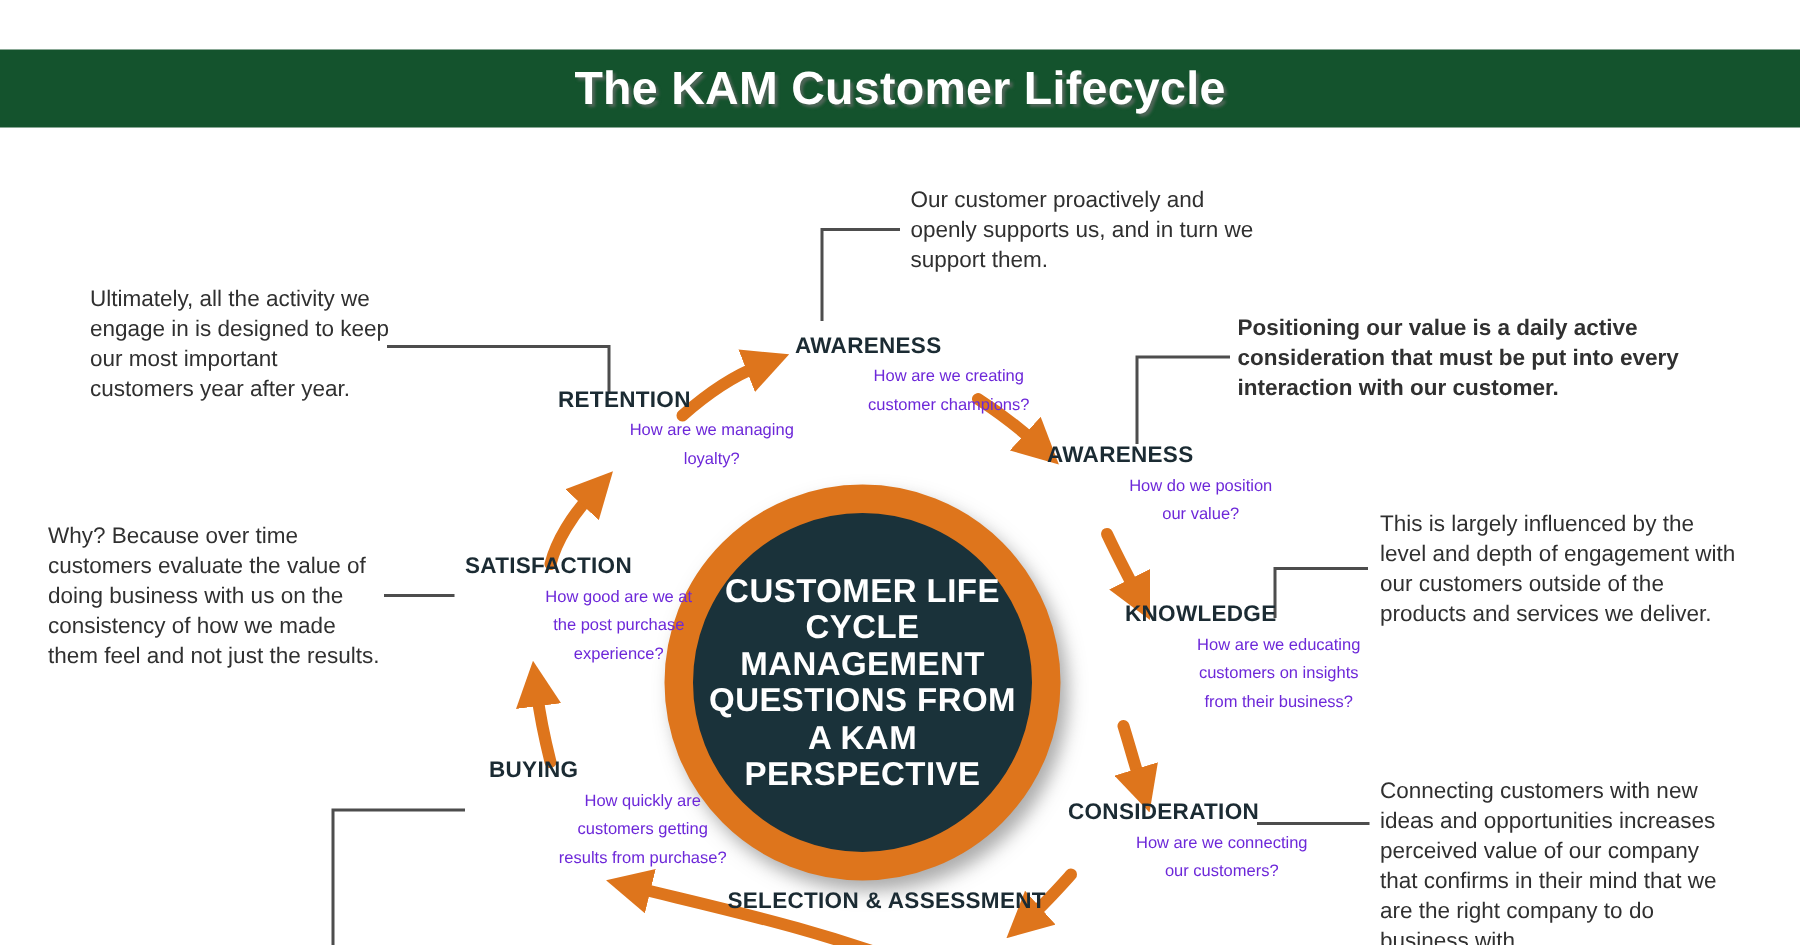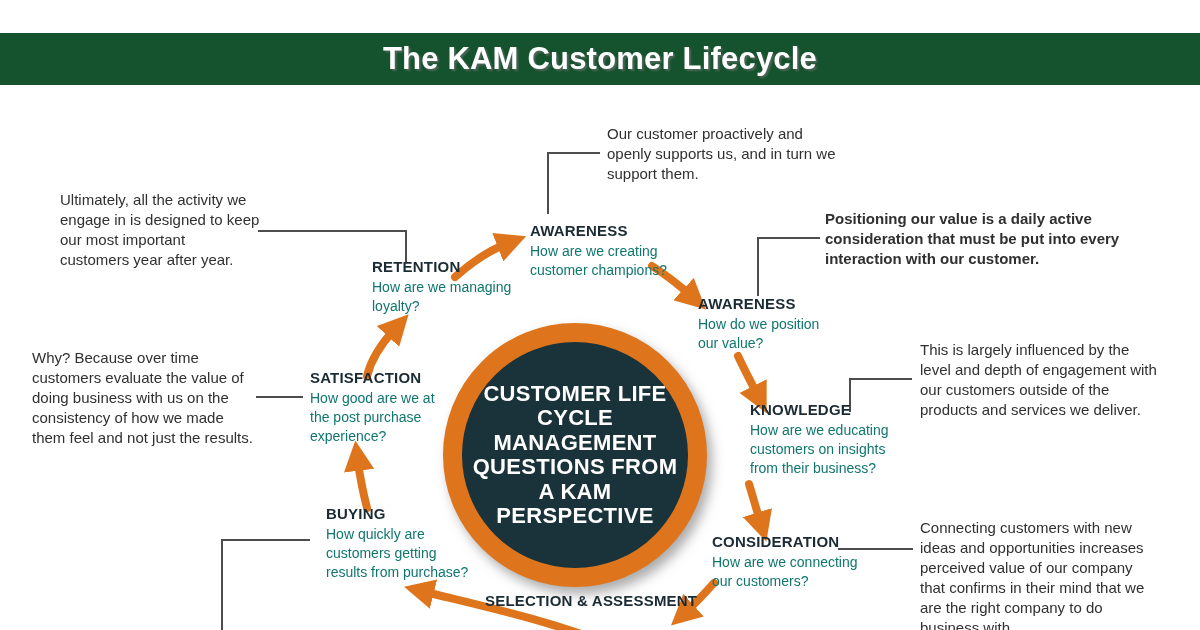--- a/index.html
+++ b/index.html
@@ -27,21 +27,21 @@
     display:flex;align-items:center;justify-content:center;z-index:2;
     box-shadow:5px 7px 12px rgba(90,90,90,.5);
   }
   #center-text{
     color:#ffffff;font-size:22px;font-weight:bold;line-height:24.5px;
     text-align:center;white-space:pre-line;letter-spacing:.3px;
   }
   
   .stage{position:absolute;z-index:2;width:205px;}
   .stage-label{font-size:15px;font-weight:bold;color:#1B2B33;line-height:18px;letter-spacing:.2px;}
-  .stage-question{font-size:14px;color:#0f766e;line-height:19px;white-space:pre-line;margin-top:2px;}
+  .stage-question{font-size:11px;color:#6d28d9;line-height:19px;white-space:pre-line;margin-top:2px;text-align:center;}
   #st-advocacy{left:530px;top:222px;}
   #st-awareness{left:698px;top:295px;}
   #st-knowledge{left:750px;top:401px;}
   #st-consideration{left:712px;top:533px;}
   #st-selection{left:485px;top:592px;width:240px;}
   #st-buying{left:326px;top:505px;}
   #st-satisfaction{left:310px;top:369px;}
   #st-retention{left:372px;top:258px;}
   
   .note{

